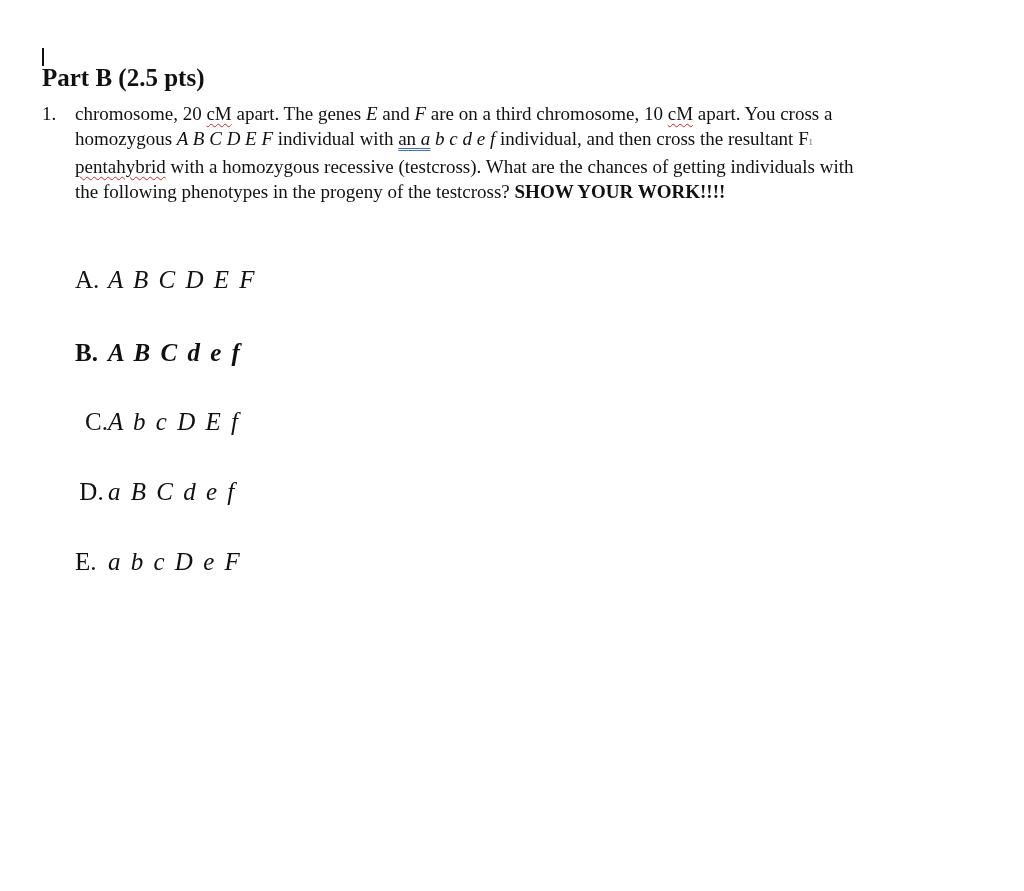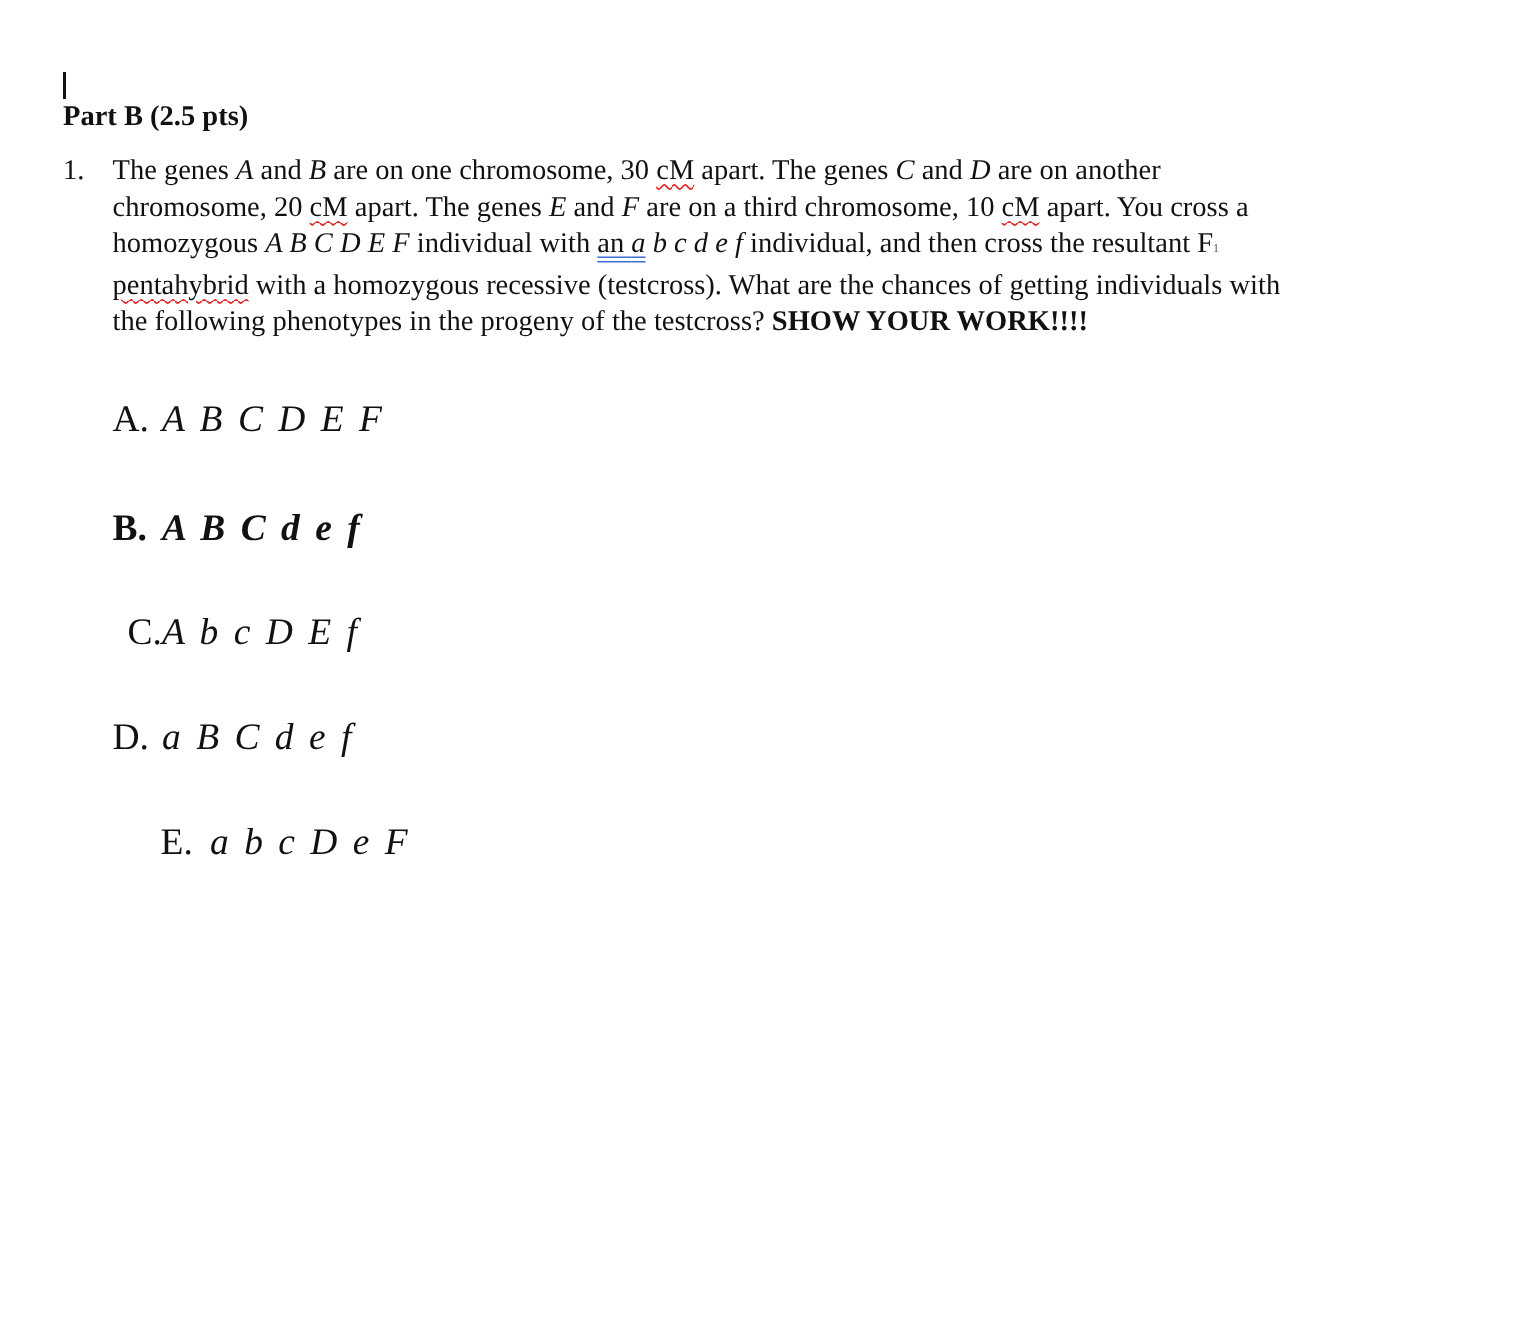--- a/index.html
+++ b/index.html
@@ -6,21 +6,21 @@
   body {
     width: 1024px; height: 891px; position: relative; overflow: hidden;
     font-family: "Liberation Serif", "DejaVu Serif", serif;
     color: #111111;
   }
   .cursor {
     position: absolute; left: 42px; top: 48px; width: 2px; height: 18px; background: #111;
   }
   .part-title {
     position: absolute; left: 42px; top: 66px;
-    font-size: 19px; font-weight: bold; line-height: 24px;
+    font-size: 25px; font-weight: bold; line-height: 24px;
   }
   .question {
     position: absolute; left: 42px; top: 102px; width: 930px;
     font-size: 19px; line-height: 24.5px;
   }
   .q-num { position: absolute; left: 0; top: 0; width: 32px; }
   .q-body { margin-left: 33px; }
   .q-line { white-space: nowrap; display: block; }
   i { font-style: italic; }
   .spell {
@@ -45,27 +45,26 @@
 </head>
 <body>
 
 <div class="cursor"></div>
 
 <div class="part-title">Part B (2.5 pts)</div>
 
 <div class="question">
   <span class="q-num">1.</span>
   <div class="q-body" id="q-body">
-      <span class="q-line"><span>The genes </span><i>A</i><span> and </span><i>B</i><span> are on one chromosome, 30 </span><span class="spell">cM</span><span> apart.  The genes </span><i>C</i><span> and </span><i>D</i><span> are on another</span></span>
       <span class="q-line"><span>chromosome, 20 </span><span class="spell">cM</span><span> apart.  The genes </span><i>E</i><span> and </span><i>F</i><span> are on a third chromosome, 10 </span><span class="spell">cM</span><span> apart.  You cross a</span></span>
       <span class="q-line"><span>homozygous </span><i>A B C D E F</i><span> individual with </span><span class="grammar">an </span><i class="grammar">a</i><span> </span><i>b c d e f</i><span> individual, and then cross the resultant F</span><span class="subscript-mark">1</span></span>
       <span class="q-line"><span class="spell">pentahybrid</span><span> with a homozygous recessive (testcross).  What are the chances of getting individuals with</span></span>
       <span class="q-line"><span>the following phenotypes in the progeny of the testcross? </span><b>SHOW YOUR WORK!!!!</b></span>
     </div>
 </div>
 
 <div id="options">
     <div class="option" style="top: 268px;"><span class="opt-letter">A.</span><span class="opt-genes">A B C D E F</span></div>
     <div class="option" style="top: 341px; font-weight: bold;"><span class="opt-letter">B.</span><span class="opt-genes">A B C d e f</span></div>
     <div class="option" style="top: 410px; text-align: right;"><span class="opt-letter">C.</span><span class="opt-genes">A b c D E f</span></div>
-    <div class="option" style="top: 480px;"><span class="opt-letter">D.</span><span class="opt-genes">a B C d e f</span></div>
-    <div class="option" style="top: 550px; margin-left: 32px;"><span class="opt-letter">E.</span><span class="opt-genes">a b c D e F</span></div>
+    <div class="option" style="top: 480px; text-align: center;"><span class="opt-letter">D.</span><span class="opt-genes">a B C d e f</span></div>
+    <div class="option" style="top: 550px;"><span class="opt-letter">E.</span><span class="opt-genes">a b c D e F</span></div>
   </div>
 
 </body></html>

